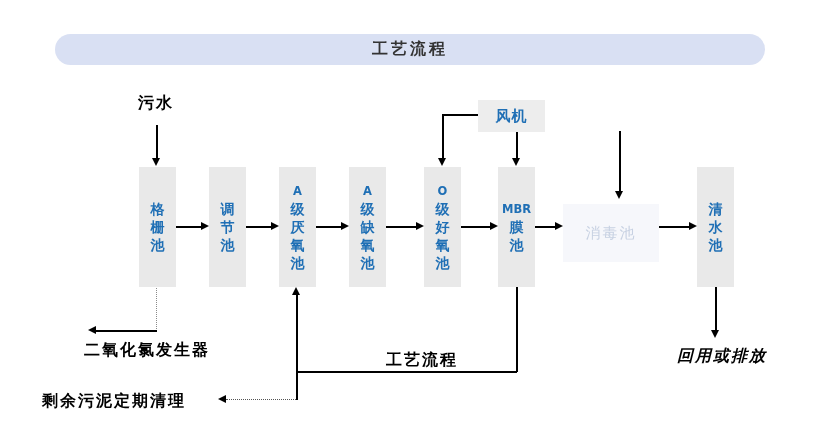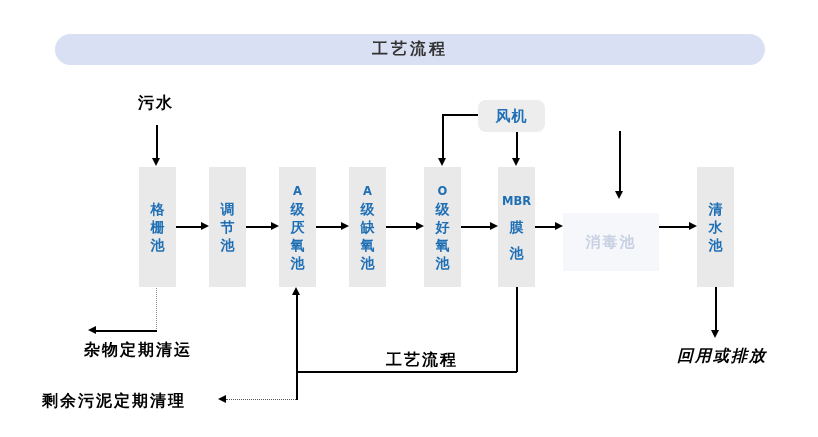--- a/index.html
+++ b/index.html
@@ -15,22 +15,22 @@
   .pbox { position:absolute; top:167px; width:37px; height:120px; background:#e9e9e9;
           color:#1f6fb5; font-size:14px; font-weight:bold; display:flex;
           flex-direction:column; align-items:center; justify-content:center;
           line-height:18px; text-align:center; }
   .pbox .latin { font-size:11.5px; letter-spacing:0; }
 
   .topbox { position:absolute; top:100px; height:32px; background:#ededed;
             color:#1f6fb5; font-size:15px; font-weight:bold; display:flex;
             align-items:center; justify-content:center; letter-spacing:1px; }
 
-  .fadebox { position:absolute; left:563px; top:213px; width:96px; height:58px;
-             background:#f6f7fb; color:#c7d1e2; font-size:15px; font-weight:bold;
+  .fadebox { position:absolute; left:563px; top:204px; width:96px; height:58px;
+             background:#f6f7fb; color:#c7d1e2; font-size:15px; font-weight:normal;
              display:flex; align-items:center; justify-content:center; letter-spacing:2px; }
 
   .txt { position:absolute; font-size:16px; font-weight:bold; color:#000;
          white-space:nowrap; letter-spacing:2px; }
 
   .hline { position:absolute; height:1.5px; background:#000; }
   .vline { position:absolute; width:1.5px; background:#000; }
   .vdot  { position:absolute; width:0; border-left:1.5px dotted #8a8a8a; }
   .hdot  { position:absolute; height:0; border-top:1.5px dotted #555; }
 
@@ -77,21 +77,21 @@
       <div>氧</div>
       <div>池</div>
     </div>
   <div class="pbox" style="left:424px;">
       <div class="latin">O</div>
       <div>级</div>
       <div>好</div>
       <div>氧</div>
       <div>池</div>
     </div>
-  <div class="pbox" style="left:498px;gap:8px;">
+  <div class="pbox" style="left:498px;">
       <div class="latin">MBR</div>
       <div>膜</div>
       <div>池</div>
     </div>
   <div class="fadebox">消毒池</div>
   <div class="pbox" style="left:697px;">
       <div>清</div>
       <div>水</div>
       <div>池</div>
     </div>
@@ -110,34 +110,34 @@
 
   <div class="hline" style="left:461px; top:226px; width:30px;"></div>
   <div class="ah ah-right" style="left:490px; top:222px;"></div>
 
   <div class="hline" style="left:535px; top:226px; width:21px;"></div>
   <div class="ah ah-right" style="left:555px; top:222px;"></div>
 
   <div class="hline" style="left:659px; top:226px; width:31px;"></div>
   <div class="ah ah-right" style="left:689px; top:222px;"></div>
 
-  <div class="topbox" style="left:478px; width:67px;border-radius:8px;">风机</div>
+  <div class="topbox" style="left:478px; width:67px;">风机</div>
   <div class="hline" style="left:443px; top:114px; width:35px;"></div>
   <div class="vline" style="left:442px; top:114px; height:45px;"></div>
   <div class="ah ah-down" style="left:438px; top:158px;"></div>
   <div class="vline" style="left:516px; top:132px; height:27px;"></div>
   <div class="ah ah-down" style="left:512px; top:158px;"></div>
 
   <div class="vline" style="left:619px; top:131px; height:61px;"></div>
   <div class="ah ah-down" style="left:615px; top:191px;"></div>
 
   <div class="vdot" style="left:156px; top:288px; height:43px;"></div>
   <div class="hline" style="left:96px; top:330px; width:61px;"></div>
   <div class="ah ah-left" style="left:88px; top:326px;"></div>
-  <div class="txt" style="left:84px; top:340px;">杂物定期清运</div>
+  <div class="txt" style="left:84px; top:340px;">二氧化氯发生器</div>
 
   <div class="vline" style="left:516px; top:287px; height:85px;"></div>
   <div class="hline" style="left:296px; top:371px; width:221px;"></div>
   <div class="vline" style="left:296px; top:294px; height:106px;"></div>
   <div class="ah ah-up" style="left:292px; top:287px;"></div>
   <div class="txt" style="left:386px; top:350px;">工艺流程</div>
 
   <div class="hdot" style="left:226px; top:399px; width:70px;"></div>
   <div class="ah ah-left" style="left:218px; top:395px;"></div>
   <div class="txt" style="left:42px; top:391px;">剩余污泥定期清理</div>

